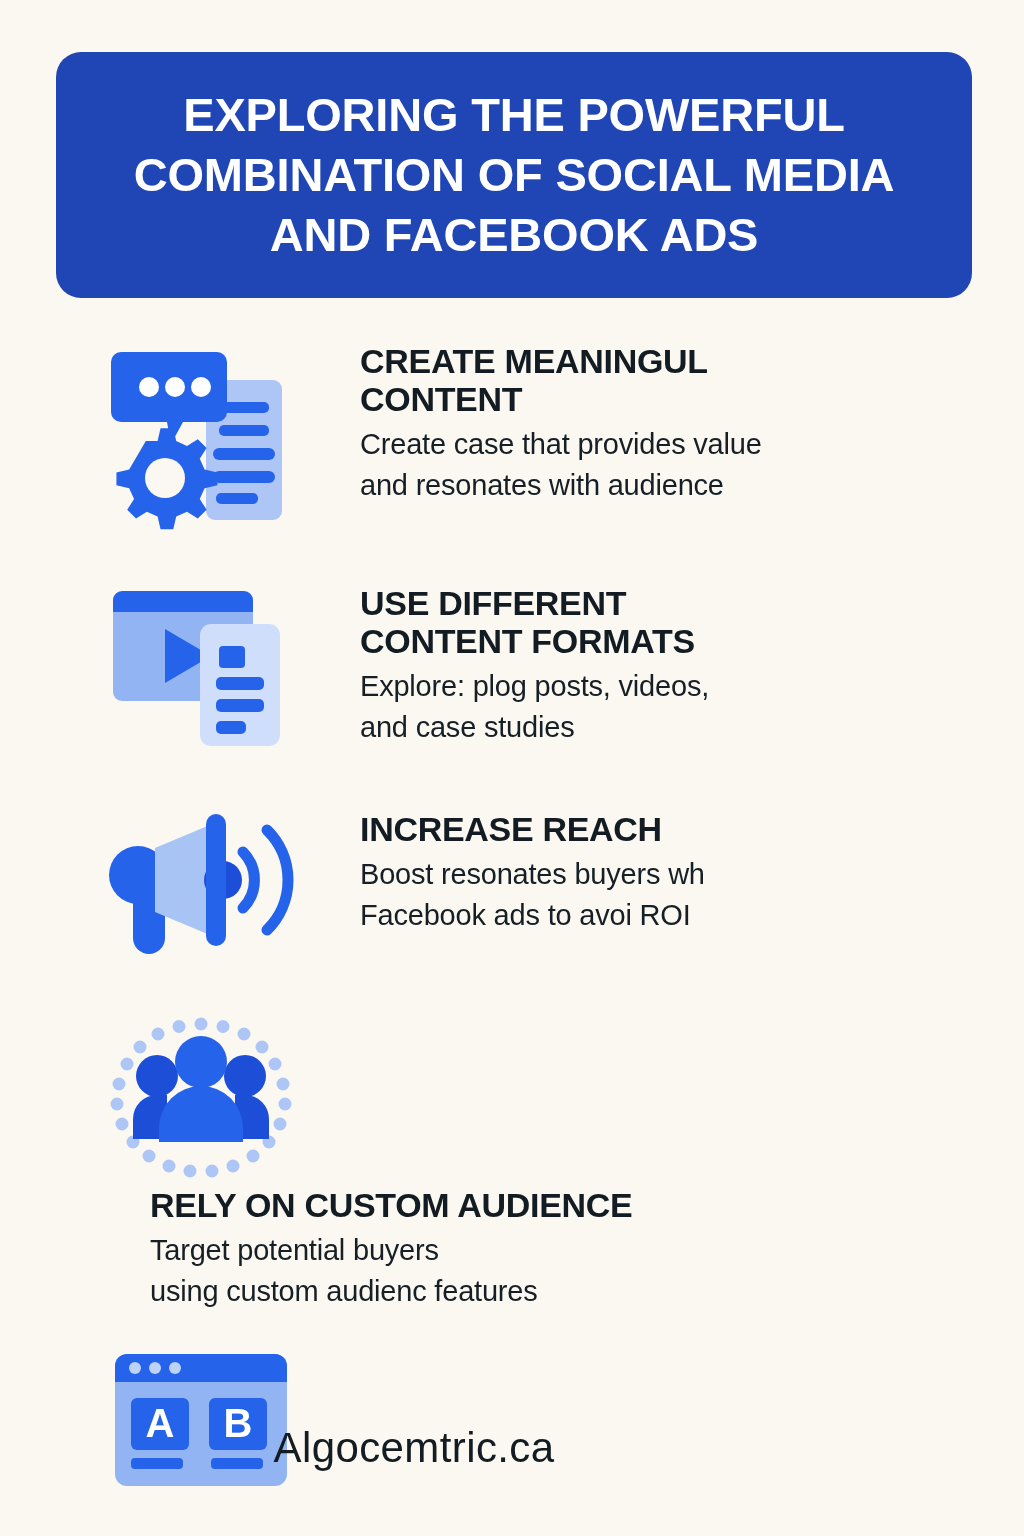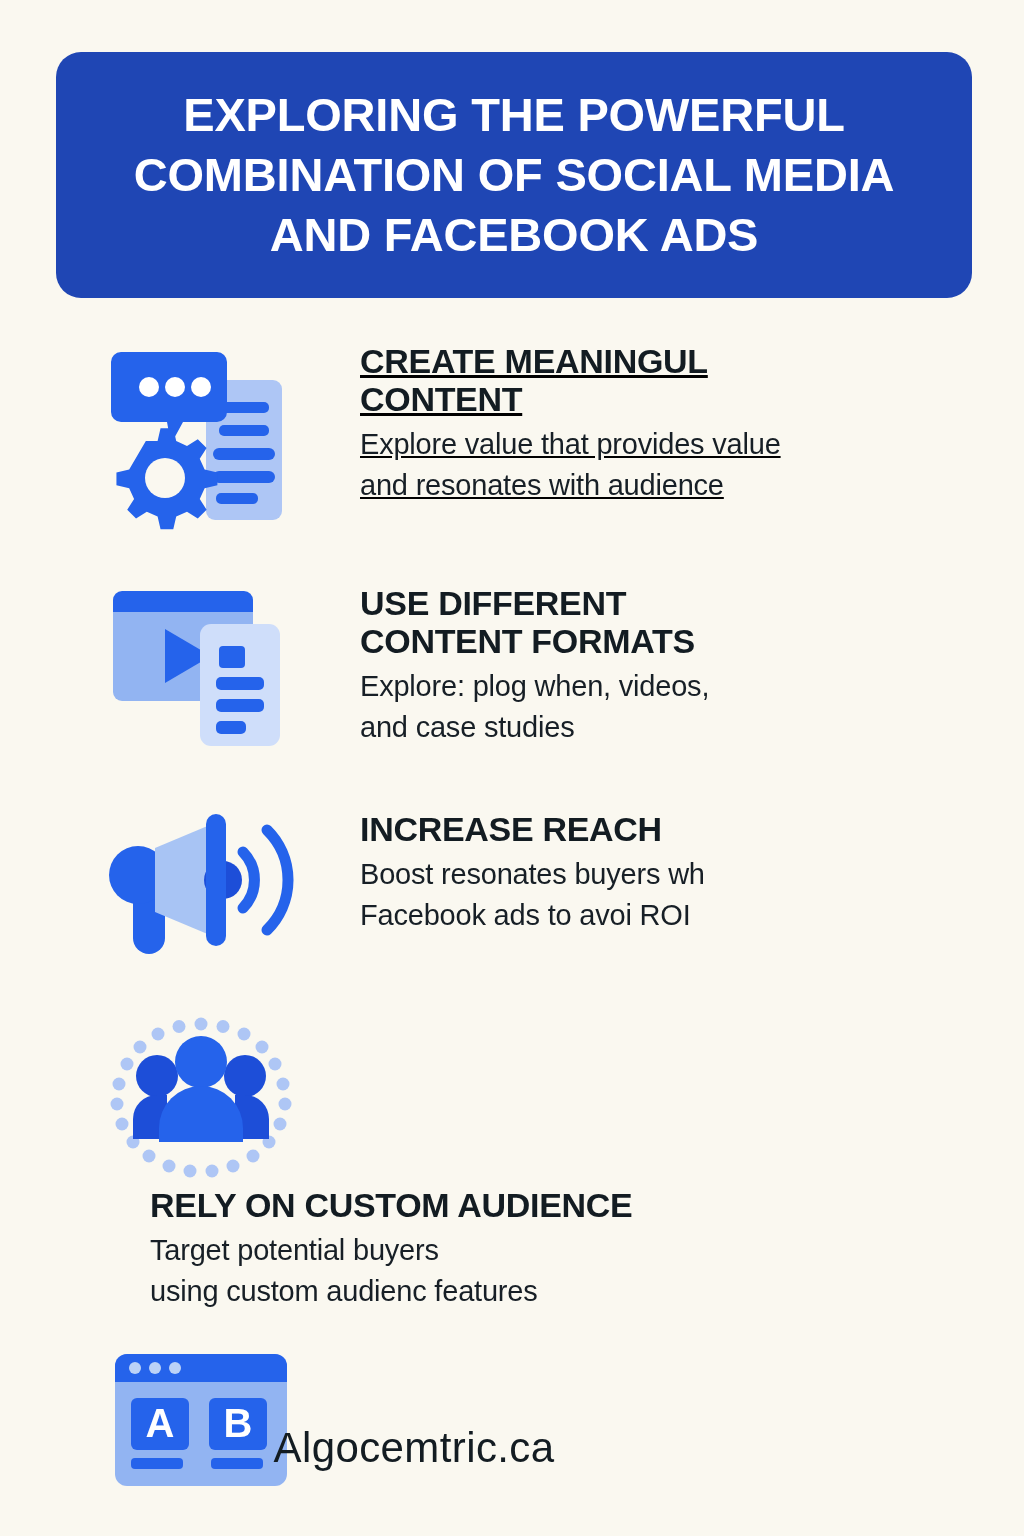--- a/index.html
+++ b/index.html
@@ -87,21 +87,21 @@
   }
   .item-desc {
     color: #171f26;
     font-size: 29px;
     line-height: 1.42;
     margin: 0;
     white-space: pre-line;
     letter-spacing: -0.2px;
   }
 
-  .row-1 { margin-bottom: 46px; text-decoration: underline; }
+  .row-1 { margin-bottom: 46px; }
   .row-2 { margin-bottom: 46px; }
   .row-3 { margin-bottom: 46px; }
   .row-4 { margin-bottom: 36px; flex-direction: column; }
   .row-5 { margin-bottom: 0; }
 
   .row-3 .item-icon,
   .row-4 .item-icon,
   .row-5 .item-icon { align-items: center; }
 
   
@@ -149,21 +149,21 @@
           <circle cx="72" cy="47" r="10" fill="#ffffff"></circle>
           <circle cx="98" cy="47" r="10" fill="#ffffff"></circle>
 
           <path d="M58 95 l12 0 3 -13 13 0 3 13 11 5 11 -7 9 9 -7 11 5 11 13 3 0 13 -13 3 -5 11 7 11 -9 9 -11 -7 -11 5 -3 13 -13 0 -3 -13 -11 -5 -11 7 -9 -9 7 -11 -5 -11 -13 -3 0 -13 13 -3 z" fill="#2563eb" transform="translate(-14,8) scale(0.98)"></path>
           <circle cx="62" cy="138" r="20" fill="#faf8f0"></circle>
         </svg>
       </div>
       <div class="item-text">
         <h2 class="item-title">CREATE MEANINGUL
 CONTENT</h2>
-        <p class="item-desc">Explore value that provides value
+        <p class="item-desc">Create case that provides value
 and resonates with audience</p>
       </div>
     </div>
 
     <div class="item row-2">
       <div class="item-icon">
         <svg width="196" height="180" viewBox="0 0 196 180" aria-hidden="true">
 
           <path d="M10 18 a9 9 0 0 1 9 -9 h122 a9 9 0 0 1 9 9 v12 h-140 z" fill="#2563eb"></path>
           <path d="M10 30 h140 v80 a9 9 0 0 1 -9 9 h-122 a9 9 0 0 1 -9 -9 z" fill="#92b4f2"></path>
@@ -172,21 +172,21 @@
           <rect x="97" y="42" width="80" height="122" rx="11" fill="#cfdefa"></rect>
           <rect x="116" y="64" width="26" height="22" rx="4" fill="#2563eb"></rect>
           <rect x="113" y="95" width="48" height="13" rx="5" fill="#2563eb"></rect>
           <rect x="113" y="117" width="48" height="13" rx="5" fill="#2563eb"></rect>
           <rect x="113" y="139" width="30" height="13" rx="5" fill="#2563eb"></rect>
         </svg>
       </div>
       <div class="item-text">
         <h2 class="item-title">USE DIFFERENT
 CONTENT FORMATS</h2>
-        <p class="item-desc">Explore: plog when, videos,
+        <p class="item-desc">Explore: plog posts, videos,
 and case studies</p>
       </div>
     </div>
 
     <div class="item row-3">
       <div class="item-icon">
         <svg width="196" height="160" viewBox="0 0 196 160" aria-hidden="true">
 
           <path d="M30 84 h32 v46 a16 16 0 0 1 -32 0 z" fill="#2563eb"></path>
 

